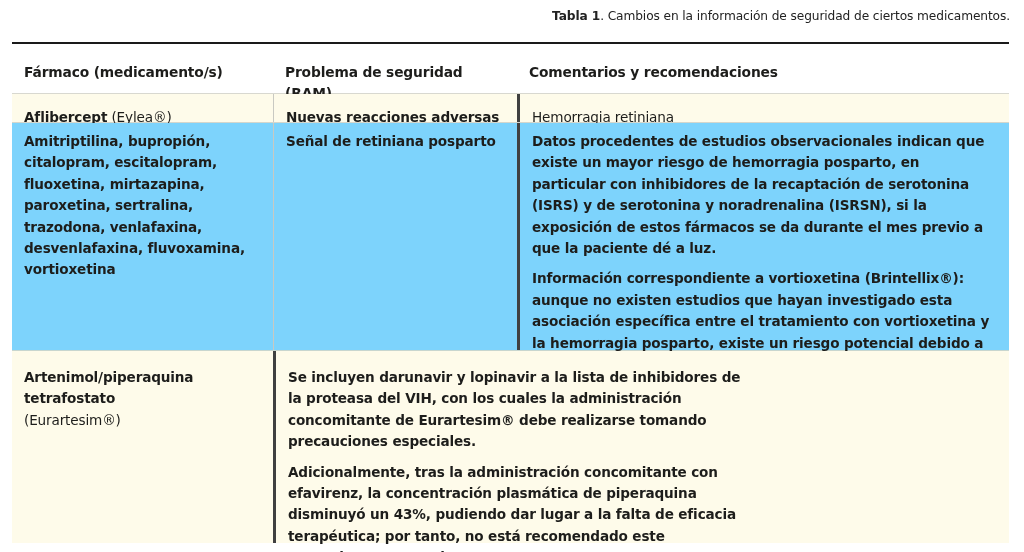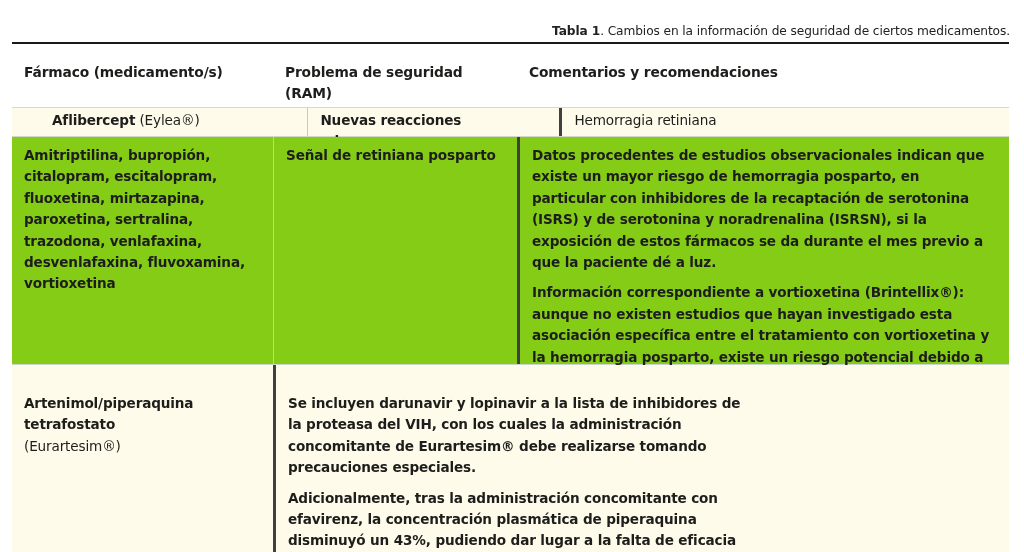--- a/index.html
+++ b/index.html
@@ -1,34 +1,34 @@
 <!DOCTYPE html>
 <html><head>
 <meta charset="utf-8">
 <style>
   html, body { margin:0; padding:0; background:#ffffff; }
   body { width:1024px; height:552px; position:relative; overflow:hidden;
          font-family:"DejaVu Sans", "Liberation Sans", sans-serif; color:#1d1d1b; }
-  .caption { position:absolute; right:14px; top:24px; font-size:12.2px; color:#222; letter-spacing:-0.1px; }
+  .caption { position:absolute; right:14px; top:9px; font-size:12.2px; color:#222; letter-spacing:-0.1px; }
   .caption b { font-weight:bold; }
   .topline { position:absolute; left:12px; width:997px; top:42px; height:2px; background:#1a1a1a; }
   .table { position:absolute; left:12px; top:44px; width:997px; }
   .row { display:flex; position:relative; }
   .cell { box-sizing:border-box; padding:0 12px; font-size:13.6px; line-height:21.4px; letter-spacing:-0.15px; }
   .c1 { width:261px; }
   .c2 { width:244px; border-left:1px solid #c9c9c2; }
   .c3 { width:492px; border-left:3px solid #404040; }
-  .head .cell { font-weight:bold; font-size:13.8px; height:63px; padding-top:18px; border-left:none; }
+  .head .cell { font-weight:bold; font-size:13.8px; height:49px; padding-top:18px; border-left:none; }
   .head { border-bottom:1px solid #d8d8d0; }
   .r1 { background:#fefbea; height:28px; border-bottom:1px solid #d4d6cc; }
-  .r1 .cell { padding-top:2px;margin-left:28px; }
-  .r2 { background:#84cc16; height:227px; border-bottom:1px solid #c8d6cf;justify-content:flex-end; }
+  .r1 .cell { padding-top:13px; }
+  .r2 { background:#7dd3fc; height:227px; border-bottom:1px solid #c8d6cf;justify-content:flex-end; }
   .r2 .cell { padding-top:8px; }
   .r3 { background:#fefbea; height:192px; }
-  .r3 .cell { padding-top:28px; }
+  .r3 .cell { padding-top:16px; }
   .r3 .c3 { }
   .bold { font-weight:bold; }
   p { margin:0 0 9px 0;font-weight:bold; }
 </style>
 </head>
 <body>
 
 <div class="caption"><b>Tabla 1</b><span>. Cambios en la información de seguridad de ciertos medicamentos.</span></div>
 
 <div class="topline"></div>

